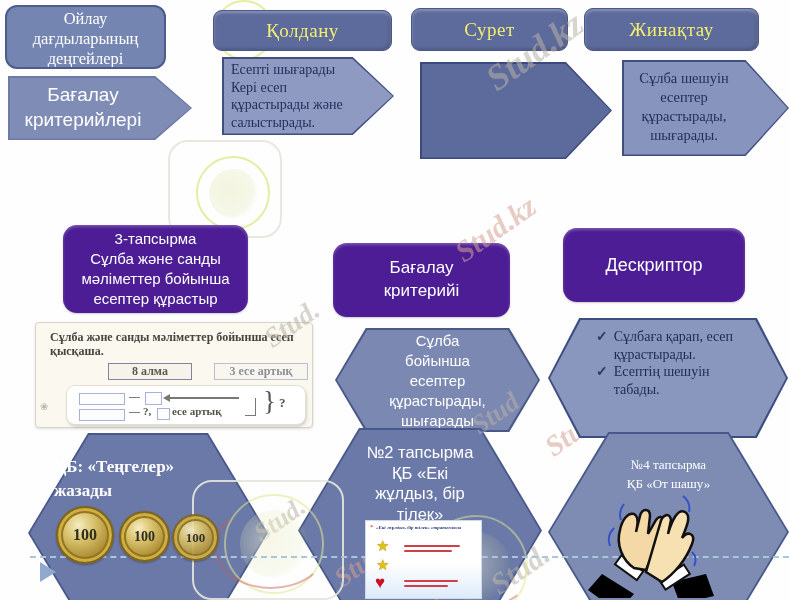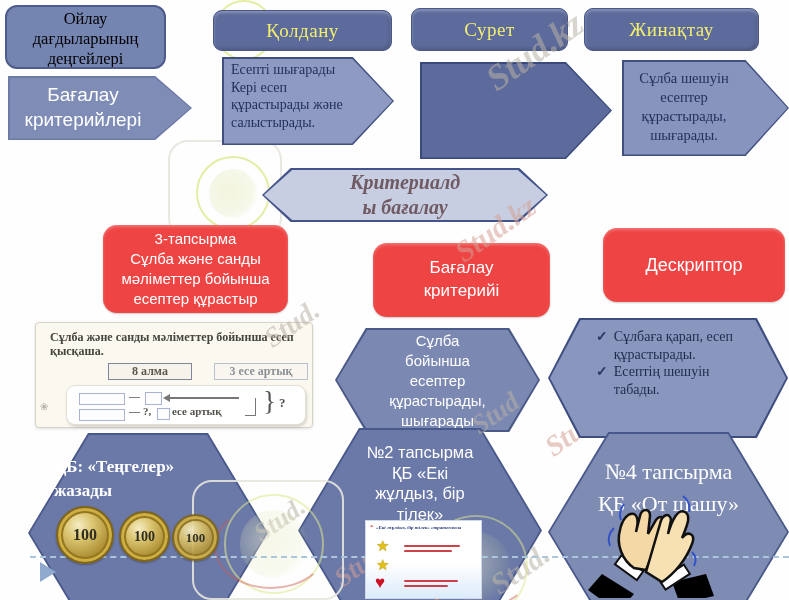--- a/index.html
+++ b/index.html
@@ -14,21 +14,21 @@
      border-top-color:transparent;border-right-color:transparent;z-index:1;}
   
   .wm{position:absolute;font-family:"Liberation Serif",serif;font-style:italic;font-weight:bold;
       transform:rotate(-35deg);white-space:nowrap;z-index:4;pointer-events:none;}
   .wm-gray{color:rgba(184,176,166,.55);}
   .wm-pink{color:rgba(212,160,148,.55);}
   
   .rbox{position:absolute;border-radius:10px;z-index:2;display:flex;align-items:center;justify-content:center;
         text-align:center;}
   .box-think{left:5px;top:5px;width:157px;height:58px;background:#7585b2;border:2px solid #4d5c8c;
-        border-radius:12px;color:#000000;font-size:16.5px;line-height:1.22;white-space:pre-line;
+        border-radius:12px;color:#ffffff;font-size:16.5px;line-height:1.22;white-space:pre-line;
         overflow:hidden;align-items:flex-start;padding-top:2px;}
   .tab{background:#5d6b9c;border:1px solid #49588a;border-radius:9px;
         box-shadow:inset 0 2px 3px rgba(255,255,255,.28), inset -2px -2px 3px rgba(0,0,0,.15);
         color:#f2ee6e;font-size:19px;letter-spacing:.5px;}
   
   .pent{position:absolute;z-index:2;}
   .pent .b,.pent .f{position:absolute;}
   .pent .b{inset:0;}
   .pent .f{inset:1.5px;}
   .pent .t{position:absolute;z-index:1;white-space:pre-line;}
@@ -39,24 +39,24 @@
   .hex{position:absolute;z-index:2;}
   .hex .b,.hex .f{position:absolute;}
   .hex .b{inset:0;}
   .hex .f{inset:2px;}
   .hex .t{position:absolute;z-index:1;}
   .hexw{clip-path:polygon(10% 0,90% 0,100% 50%,90% 100%,10% 100%,0 50%);}
   .hexm{clip-path:polygon(15% 0,85% 0,100% 50%,85% 100%,15% 100%,0 50%);}
   .hexc{clip-path:polygon(13% 0,87% 0,100% 50%,87% 100%,13% 100%,0 50%);}
   .hexb{clip-path:polygon(25% 0,75% 0,100% 50%,75% 100%,25% 100%,0 50%);}
   
-  .midbox{position:absolute;z-index:2;background:#ef4444;border-radius:14px;
+  .midbox{position:absolute;z-index:2;background:#4c1d95;border-radius:14px;
      box-shadow:inset 0 2px 3px rgba(255,255,255,.25), 0 1px 2px rgba(0,0,0,.2);
      display:flex;align-items:center;justify-content:center;text-align:center;color:#fff;
-     font-family:"Liberation Sans",sans-serif;white-space:pre-line;margin-left:40px;}
+     font-family:"Liberation Sans",sans-serif;white-space:pre-line;}
   
   .tb{position:absolute;left:35px;top:322px;width:276px;height:104px;z-index:3;
       background:#fbf8f0;border:1px solid #d7d4c7;border-radius:4px;
       box-shadow:0 1px 3px rgba(0,0,0,.12);font-family:"Liberation Serif",serif;}
   .tb-title{position:absolute;left:14px;top:7px;width:252px;font-weight:bold;font-size:12px;
       color:#45443e;line-height:1.2;}
   .tb-tag{position:absolute;height:15px;display:flex;align-items:center;justify-content:center;
       font-weight:bold;font-size:12px;}
   .tb-diagram{position:absolute;left:30px;top:62px;width:238px;height:38px;background:#fff;
       border:1px solid #e2dfd4;border-radius:9px;box-shadow:1px 2px 3px rgba(0,0,0,.15);}
@@ -115,21 +115,21 @@
   <div class="rbox tab" style="left:411px;top:8px;width:155px;height:41px;">Сурет</div>
   <div class="rbox tab" style="left:584px;top:8px;width:173px;height:41px;">Жинақтау</div>
 
   <div class="pent" style="left:8px;top:76px;width:184px;height:64px;">
     <div class="b clip80" style="background:#6c7aa6;"></div>
     <div class="f clip80" style="background:#7e8cb6;"></div>
     <div class="t sans" style="left:0;top:7px;width:150px;text-align:center;color:#fff;font-size:19px;line-height:1.3;">Бағалау
 критерийлері</div>
   </div>
 
-  <div class="pent" style="left:222px;top:57px;width:172px;height:88px;">
+  <div class="pent" style="left:222px;top:57px;width:172px;height:78px;">
     <div class="b clip76" style="background:#3f4f80;"></div>
     <div class="f clip76" style="background:#8e9ac1;"></div>
     <div class="t" style="left:9px;top:4px;width:125px;color:#22305a;font-size:14px;line-height:1.25;">Есепті шығарады
 Кері есеп
 құрастырады және
 салыстырады.</div>
   </div>
 
   <div class="pent" style="left:420px;top:62px;width:192px;height:97px;">
     <div class="b clip76" style="background:#3a4a7c;"></div>
@@ -138,28 +138,20 @@
 
   <div class="pent" style="left:622px;top:60px;width:167px;height:96px;">
     <div class="b clip74" style="background:#3f4f80;"></div>
     <div class="f clip74" style="background:#8794bd;"></div>
     <div class="t" style="left:2px;top:9px;width:120px;text-align:center;color:#22305a;font-size:14.5px;line-height:1.3;">Сұлба шешуін
 есептер
 құрастырады,
 шығарады.</div>
   </div>
 
-  <div class="hex" style="left:262px;top:168px;width:286px;height:54px;">
-    <div class="b hexw" style="background:#44548a;"></div>
-    <div class="f hexw" style="background:#c8cee1;"></div>
-    <div class="t" style="left:0;top:2px;width:100%;text-align:center;color:#6f5a64;font-style:italic;font-weight:bold;font-size:20px;line-height:1.25;">
-      <div>Критериалд</div>
-      <div>ы бағалау</div>
-    </div>
-  </div>
 
   <div class="midbox" style="left:63px;top:225px;width:185px;height:88px;font-size:15px;line-height:1.35;">3-тапсырма
 Сұлба және санды
 мәліметтер бойынша
 есептер құрастыр</div>
 
   <div class="midbox" style="left:333px;top:243px;width:177px;height:74px;font-size:17px;line-height:1.35;">Бағалау
 критерийі</div>
 
   <div class="midbox" style="left:563px;top:228px;width:182px;height:74px;font-size:18px;">Дескриптор</div>
@@ -238,21 +230,21 @@
     <div class="redbar" style="left:38px;top:29px;width:48px;"></div>
     <span class="star" style="left:10px;top:35px;font-size:15px;">★</span>
     <span class="heart" style="left:9px;top:52px;font-size:17px;">♥</span>
     <div class="redbar" style="left:38px;top:59px;width:54px;"></div>
     <div class="redbar" style="left:38px;top:64px;width:44px;"></div>
   </div>
 
   <div class="hex" style="left:548px;top:432px;width:241px;height:200px;">
     <div class="b hexb" style="background:#49588a;"></div>
     <div class="f hexb" style="background:#7e8bb3;"></div>
-    <div class="t" style="left:0;top:24px;width:100%;text-align:center;color:#fff;font-size:22px;line-height:1.45;white-space:pre-line;">№4 тапсырма
+    <div class="t" style="left:0;top:24px;width:100%;text-align:center;color:#fff;font-size:13px;line-height:1.45;white-space:pre-line;">№4 тапсырма
 ҚБ «От шашу»</div>
   </div>
 
   <svg style="position:absolute;left:588px;top:478px;z-index:6;" width="128" height="120" viewBox="0 0 128 120">
     <path d="M26 50 q-8 8 -4 18" stroke="#3452c8" fill="none" stroke-width="2"></path>
     <path d="M95 18 q8 6 6 16" stroke="#3452c8" fill="none" stroke-width="2"></path>
     <path d="M104 74 q6 6 2 14" stroke="#3452c8" fill="none" stroke-width="2"></path>
     <path d="M36 26 q-6 8 -3 16" stroke="#3452c8" fill="none" stroke-width="2"></path>
     <path d="M14 96 L46 116 L30 134 L0 112 Z" fill="#000"></path>
     <rect x="28" y="84" width="27" height="11" fill="#fff" stroke="#111" stroke-width="2" transform="rotate(36 41 89)"></rect>

